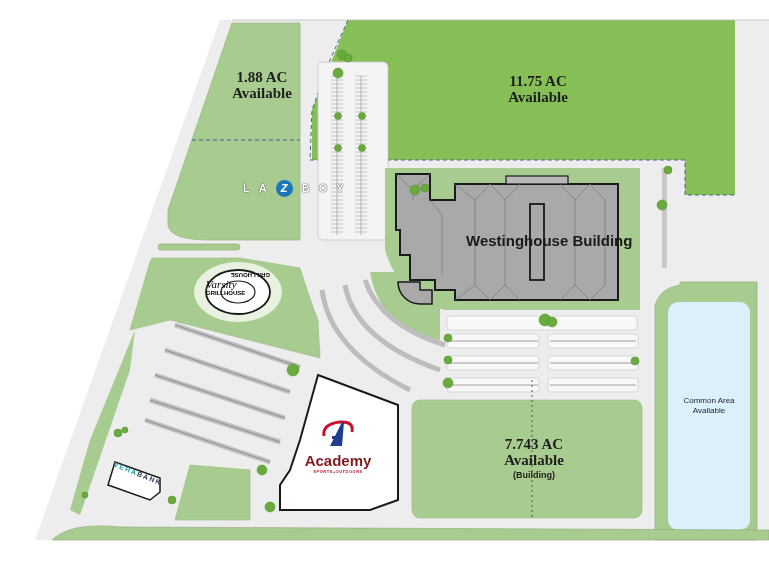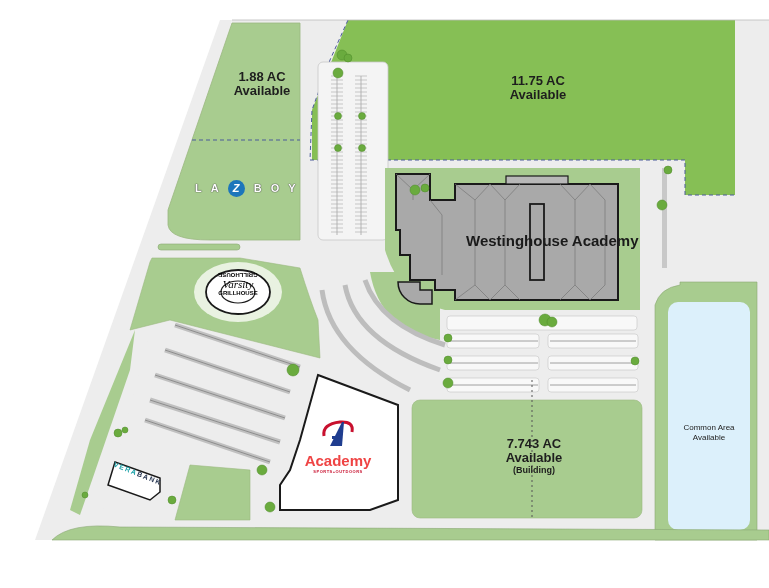--- a/index.html
+++ b/index.html
@@ -1,30 +1,30 @@
 <!DOCTYPE html>
 <html><head>
 <meta charset="utf-8">
 <style>
   html, body { margin:0; padding:0; background:#ffffff; }
   body { width:769px; height:588px; position:relative; overflow:hidden; font-family:"Liberation Sans", sans-serif; }
   #map { position:absolute; left:0; top:0; width:769px; height:588px; }
   .lbl { position:absolute; text-align:center; font-family:"Liberation Sans", sans-serif; font-weight:bold; color:#1e1e1e; line-height:1.05; }
-  .lbl .big { font-size:13px; display:block; }
+  .lbl .big { font-size:15px; display:block;font-family:Liberation Serif, serif; }
   .lbl .small { font-size:9px; display:block; margin-top:2px; }
   .bldg-label { position:absolute; font-family:"Liberation Sans", sans-serif; font-weight:bold; font-size:15px; color:#1a1a1a; white-space:nowrap; }
   .detention-label { position:absolute; font-family:"Liberation Sans", sans-serif; font-size:8px; color:#222; text-align:center; line-height:1.2; }
-  .lazboy { position:absolute; font-family:"Liberation Sans", sans-serif; font-weight:bold; font-size:11px; color:#ffffff; letter-spacing:9px; text-shadow:0 0 1px #333, 0 0 1px #333; }
+  .lazboy { position:absolute; font-family:"Liberation Sans", sans-serif; font-weight:bold; font-size:11px; color:#ffffff; letter-spacing:9px; text-shadow:0 0 1px #333, 0 0 1px #333;margin-left:48px; }
   .lazboy .z { display:inline-block; width:17px; height:17px; border-radius:50%; background:#1c76bb; color:#fff; text-align:center; line-height:17px; letter-spacing:0; font-style:italic; margin-right:9px; text-shadow:none; }
   .academy { position:absolute; text-align:center; }
-  .academy .name { font-family:"Liberation Sans", sans-serif; font-weight:bold; font-size:15px; color:#ef4444; display:block; }
+  .academy .name { font-family:"Liberation Sans", sans-serif; font-weight:bold; font-size:15px; color:#7f1d1d; display:block; }
   .academy .tag { font-family:"Liberation Sans", sans-serif; font-weight:bold; font-size:4px; color:#c8102e; letter-spacing:0.5px; display:block; }
   .vera { position:absolute; font-family:"Liberation Sans", sans-serif; font-weight:bold; font-size:7px; letter-spacing:1.5px; transform:rotate(22deg); white-space:nowrap; }
   .vera .v1 { color:#1aa1a8; } .vera .v2 { color:#2b3a55; }
-  .varsity { position:absolute; text-align:center; font-family:"Liberation Serif", serif; }
+  .varsity { position:absolute; text-align:left; font-family:"Liberation Serif", serif; }
 </style>
 </head>
 <body>
 
 <svg id="map" viewBox="0 0 769 588" xmlns="http://www.w3.org/2000/svg">
 
   <polygon points="232,20 769,20 769,540 60,540 60,525 95,520" fill="#ededed"></polygon>
   <polygon points="232,20 220,20 35,540 95,540" fill="#ededed"></polygon>
 
   <path d="M232,23 L300,23 L300,240 L210,240 Q170,240 168,225 L168,210 Z" fill="#a8cc8f" stroke="#9ab880" stroke-width="0.8"></path>
@@ -251,23 +251,23 @@
   <span class="big">11.75 AC</span>
   <span class="big">Available</span>
 </div>
 
 <div class="lbl" style="left:484px;top:437px;width:100px;">
   <span class="big">7.743 AC</span>
   <span class="big">Available</span>
   <span class="small">(Building)</span>
 </div>
 
-<div class="bldg-label" style="left:466px;top:232px;">Westinghouse Academy</div>
-
-<div class="detention-label" style="left:668px;top:396px;width:82px;margin-top:27px;">
+<div class="bldg-label" style="left:466px;top:232px;">Westinghouse Building</div>
+
+<div class="detention-label" style="left:668px;top:396px;width:82px;">
   <span>Common Area</span><br>
   <span>Available</span>
 </div>
 
 <div class="lazboy" style="left:195px;top:180px;">
   <span>L</span><span>A</span><span class="z">Z</span><span>B</span><span>O</span><span>Y</span>
 </div>
 
 <div class="varsity" style="left:206px;top:272px;width:64px;">
   <div style="font-family:'Liberation Sans',sans-serif;font-size:6px;font-weight:bold;transform:rotate(180deg);">GRILLHOUSE</div>

